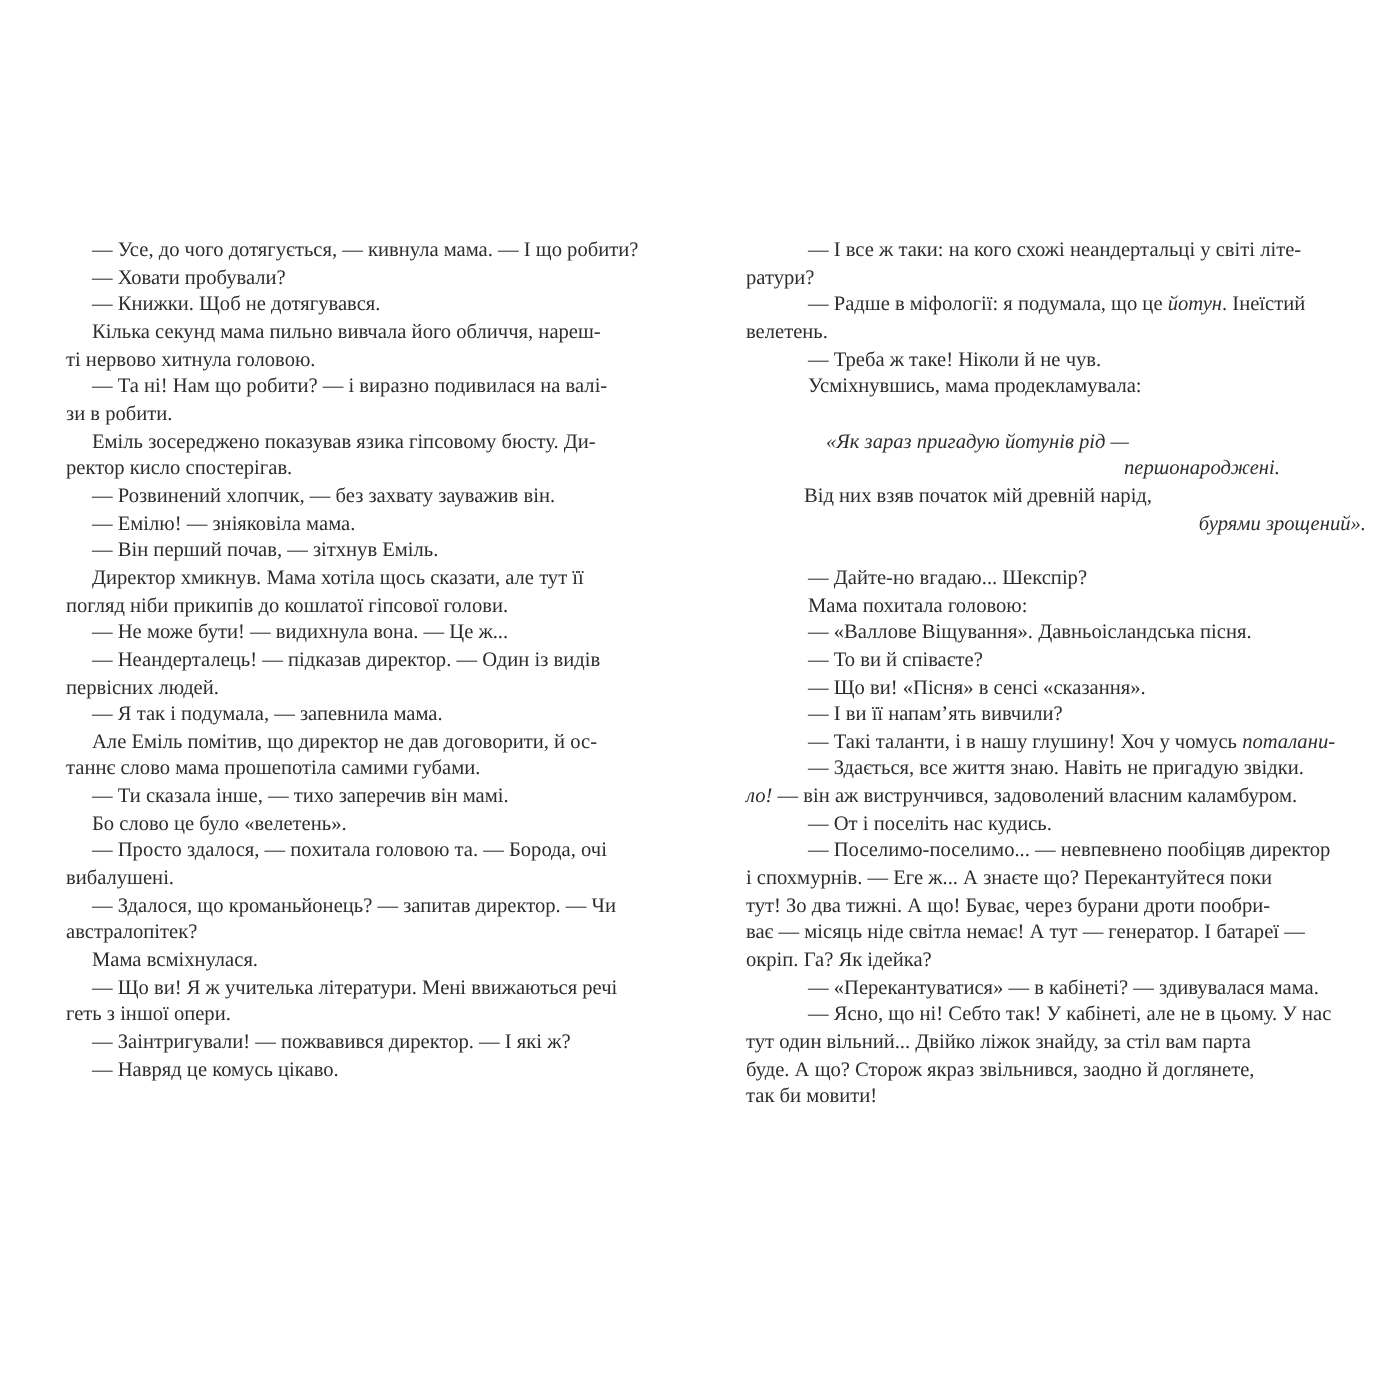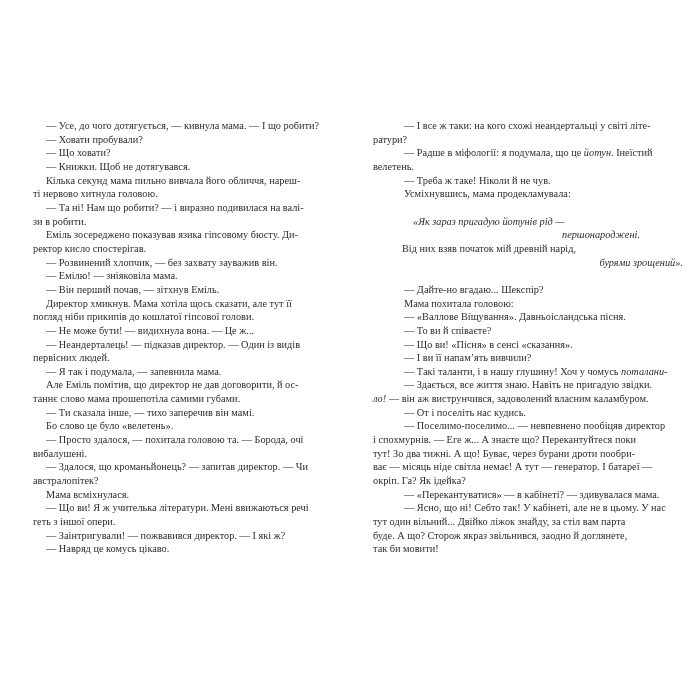--- a/index.html
+++ b/index.html
@@ -50,21 +50,20 @@
   #pn-left  { left: 33px;  width: 290px; }
   #pn-right { left: 354px; width: 306px; }
 </style>
 </head>
 <body>
 
 <div id="canvas">
   <div id="text-left" class="page-text pg0">
       <div class="ln p">— Усе, до чого дотягується, — кивнула мама. — І що робити?</div>
       <div class="ln p">— Ховати пробували?</div>
-      <div class="ln p">— Що ховати?</div>
       <div class="ln p">— Книжки. Щоб не дотягувався.</div>
       <div class="ln p">Кілька секунд мама пильно вивчала його обличчя, нареш-</div>
       <div class="ln c">ті нервово хитнула головою.</div>
       <div class="ln p">— Та ні! Нам що робити? — і виразно подивилася на валі-</div>
       <div class="ln c">зи в робити.</div>
       <div class="ln p">Еміль зосереджено показував язика гіпсовому бюсту. Ди-</div>
       <div class="ln c">ректор кисло спостерігав.</div>
       <div class="ln p">— Розвинений хлопчик, — без захвату зауважив він.</div>
       <div class="ln p">— Емілю! — зніяковіла мама.</div>
       <div class="ln p">— Він перший почав, — зітхнув Еміль.</div>

